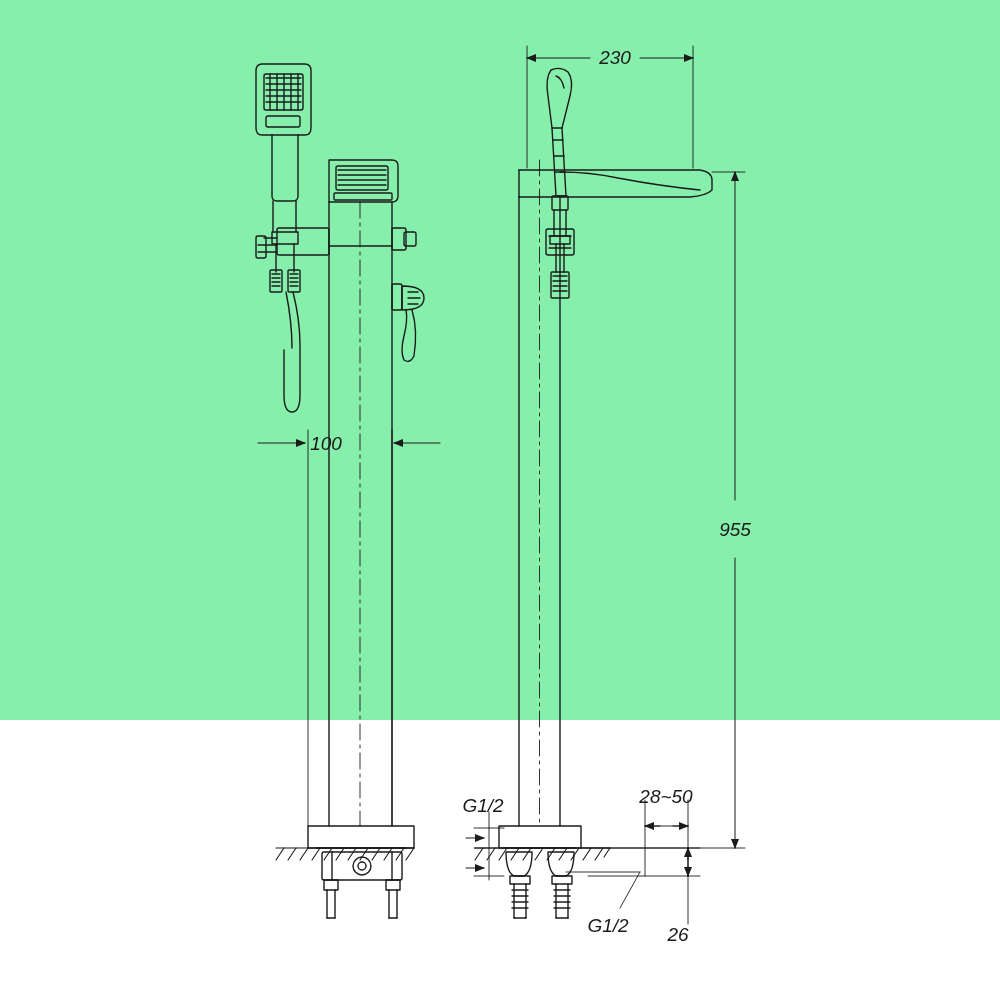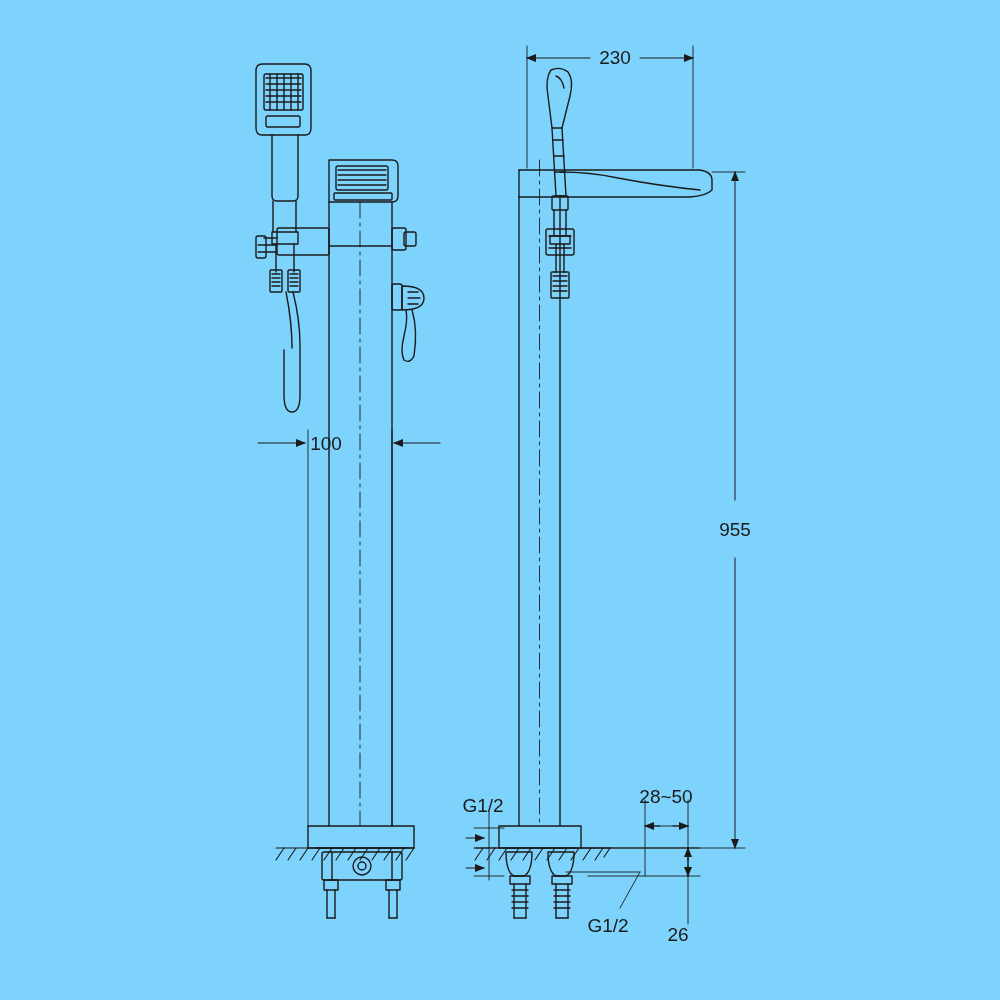--- a/index.html
+++ b/index.html
@@ -1,17 +1,17 @@
 <!DOCTYPE html>
 <html><head>
 <meta charset="utf-8">
 <style>
   html,body{margin:0;padding:0;background:#ffffff;}
   body{width:1000px;height:1000px;overflow:hidden;font-family:"Liberation Sans",sans-serif;}
-  #stage{position:relative;width:1000px;height:1000px;background:#7dd3fc;}
+  #stage{position:relative;width:1000px;height:720px;background:#86efac;font-style:italic;}
   svg{display:block;}
   .dimtext{font-family:"Liberation Sans",sans-serif;font-size:19px;fill:#1a1a1a;}
 </style>
 </head>
 <body>
 
 <div id="stage">
 <svg width="1000" height="1000" viewBox="0 0 1000 1000">
   <defs>
     <marker id="ar" markerWidth="10" markerHeight="8" refX="9" refY="4" orient="auto" markerUnits="userSpaceOnUse">

